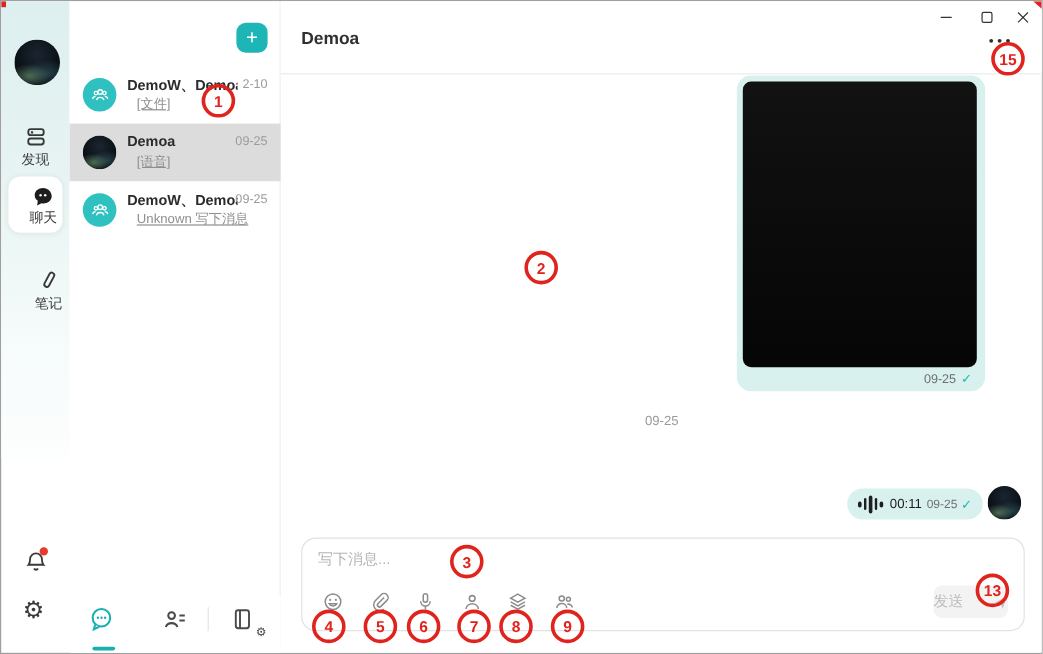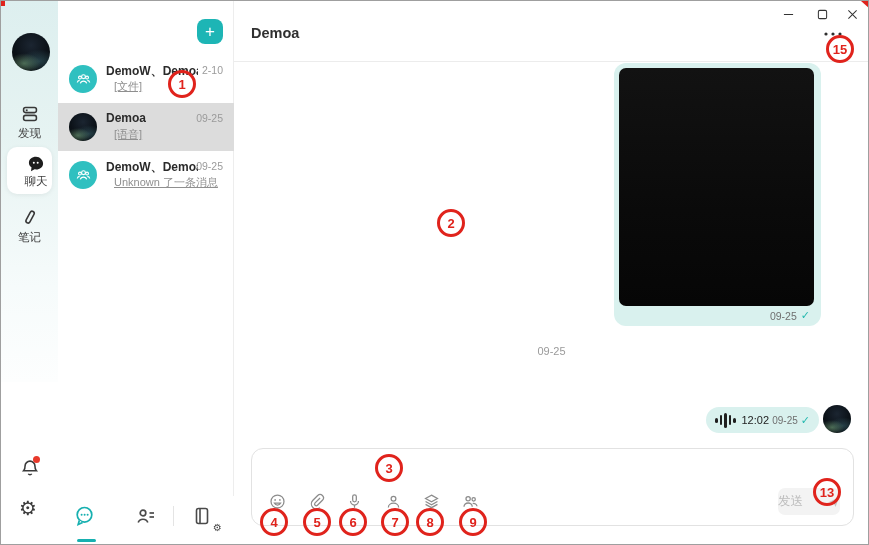--- a/index.html
+++ b/index.html
@@ -133,21 +133,21 @@
       <span class="nicon" style="padding-top:3px;">
         <svg width="20" height="20" viewBox="0 0 24 24">
           <path d="M12 3.2c-4.8 0-8.5 3.1-8.5 7.2 0 2.3 1.2 4.3 3.1 5.6L6 20.6l4.2-2.2c.6.1 1.2.2 1.8.2 4.8 0 8.5-3.1 8.5-7.2S16.8 3.2 12 3.2z" fill="#1d1d1d"></path>
           <circle cx="9.4" cy="10.4" r="1.2" fill="#fff"></circle>
           <circle cx="14" cy="10.4" r="1.2" fill="#fff"></circle>
         </svg>
       </span>
       <span class="nlabel">聊天</span>
     </div>
 
-    <div class="nav-item" style="top:202px;">
+    <div class="nav-item" style="top:218px;text-align:right;">
       <span class="nicon">
         <svg width="22" height="22" viewBox="0 0 24 24" fill="none" stroke="currentColor" stroke-width="1.7">
           <rect x="9.8" y="4" width="4.6" height="14" rx="2.3" transform="rotate(28 12 11)"></rect>
         </svg>
       </span>
       <span class="nlabel">笔记</span>
     </div>
 
     <div class="rail-bottom-icon" style="top:456px;">
       <svg width="22" height="22" viewBox="0 0 24 24" fill="none" stroke="currentColor" stroke-width="1.7">
@@ -194,21 +194,21 @@
         <svg width="17" height="17" viewBox="0 0 24 24" fill="none" stroke="#fff" stroke-width="1.6">
           <circle cx="7" cy="9.3" r="2"></circle>
             <circle cx="17" cy="9.3" r="2"></circle>
             <circle cx="12" cy="8" r="2.7"></circle>
           <path d="M7.6 17.6a4.5 4.2 0 0 1 8.8 0"></path>
           <path d="M3.2 16.2a3.6 3.4 0 0 1 3.4-3"></path>
             <path d="M20.8 16.2a3.6 3.4 0 0 0-3.4-3"></path>
         </svg>
       </div>
       <div class="ci-title">DemoW、Demoa...</div>
-      <div class="ci-sub">Unknown 了一条消息</div>
+      <div class="ci-sub">Unknown 写下消息</div>
       <div class="ci-time">09-25</div>
     </div>
 
     <div class="panel-tabs">
       <div class="ptab active" style="left:15px;">
         <svg width="24" height="24" viewBox="0 0 24 24" fill="none" stroke="currentColor" stroke-width="1.7">
           <circle cx="11.5" cy="10.8" r="7.3"></circle>
           <path d="M6.3 16.6 L5.2 20.4 L9.6 18.4" fill="#fff"></path>
           <circle cx="8.6" cy="10.8" r="1" fill="currentColor" stroke="none"></circle>
           <circle cx="11.6" cy="10.8" r="1" fill="currentColor" stroke="none"></circle>
@@ -276,29 +276,30 @@
 
 
     <div class="voice-msg">
       <span class="waveform">
         <span style="height:5px"></span>
           <span style="height:10px"></span>
           <span style="height:15px"></span>
           <span style="height:10px"></span>
           <span style="height:5px"></span>
       </span>
-      <span class="voice-dur">12:02</span>
+      <span class="voice-dur">00:11</span>
       <span class="voice-meta">
         <span>09-25</span>
         <span class="check">✓</span>
       </span>
     </div>
     <div class="voice-avatar photo-avatar"></div>
 
     <div class="composer">
+      <input class="composer-input" type="text" placeholder="写下消息..." style="">
 
       <button class="cicon" style="left:12px;">
         <svg width="19" height="19" viewBox="0 0 24 24" fill="none" stroke="currentColor" stroke-width="1.6">
           <circle cx="12" cy="12" r="8.2"></circle>
           <circle cx="9" cy="10" r="1.1" fill="currentColor" stroke="none"></circle>
           <circle cx="15" cy="10" r="1.1" fill="currentColor" stroke="none"></circle>
           <path d="M8 14a4.5 4.5 0 0 0 8 0z"></path>
         </svg>
       </button>
       <button class="cicon" style="left:51px;">

